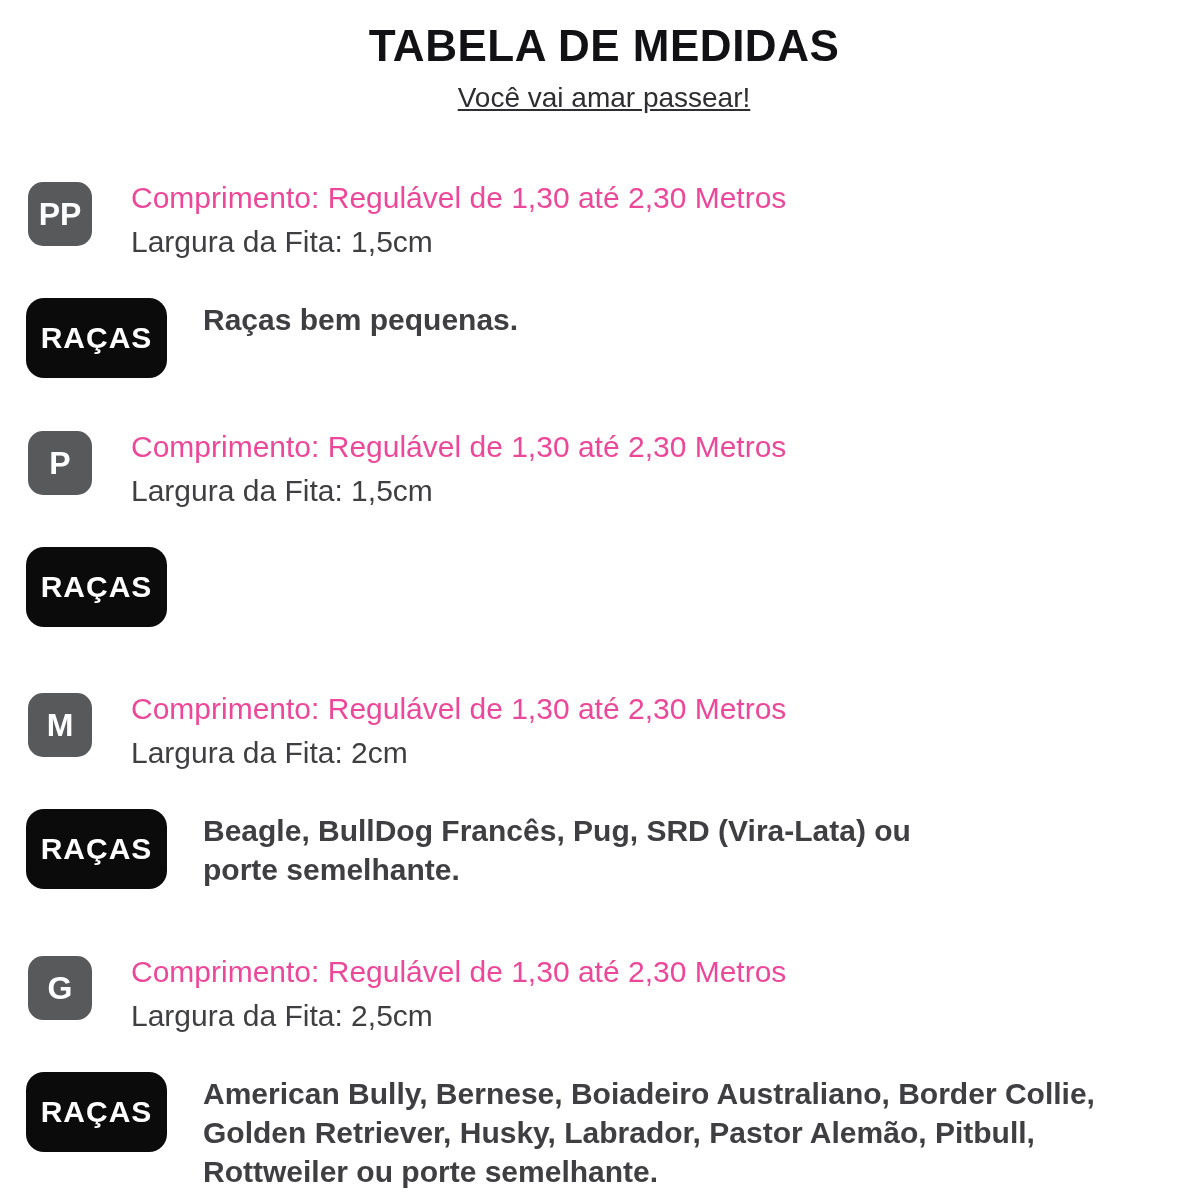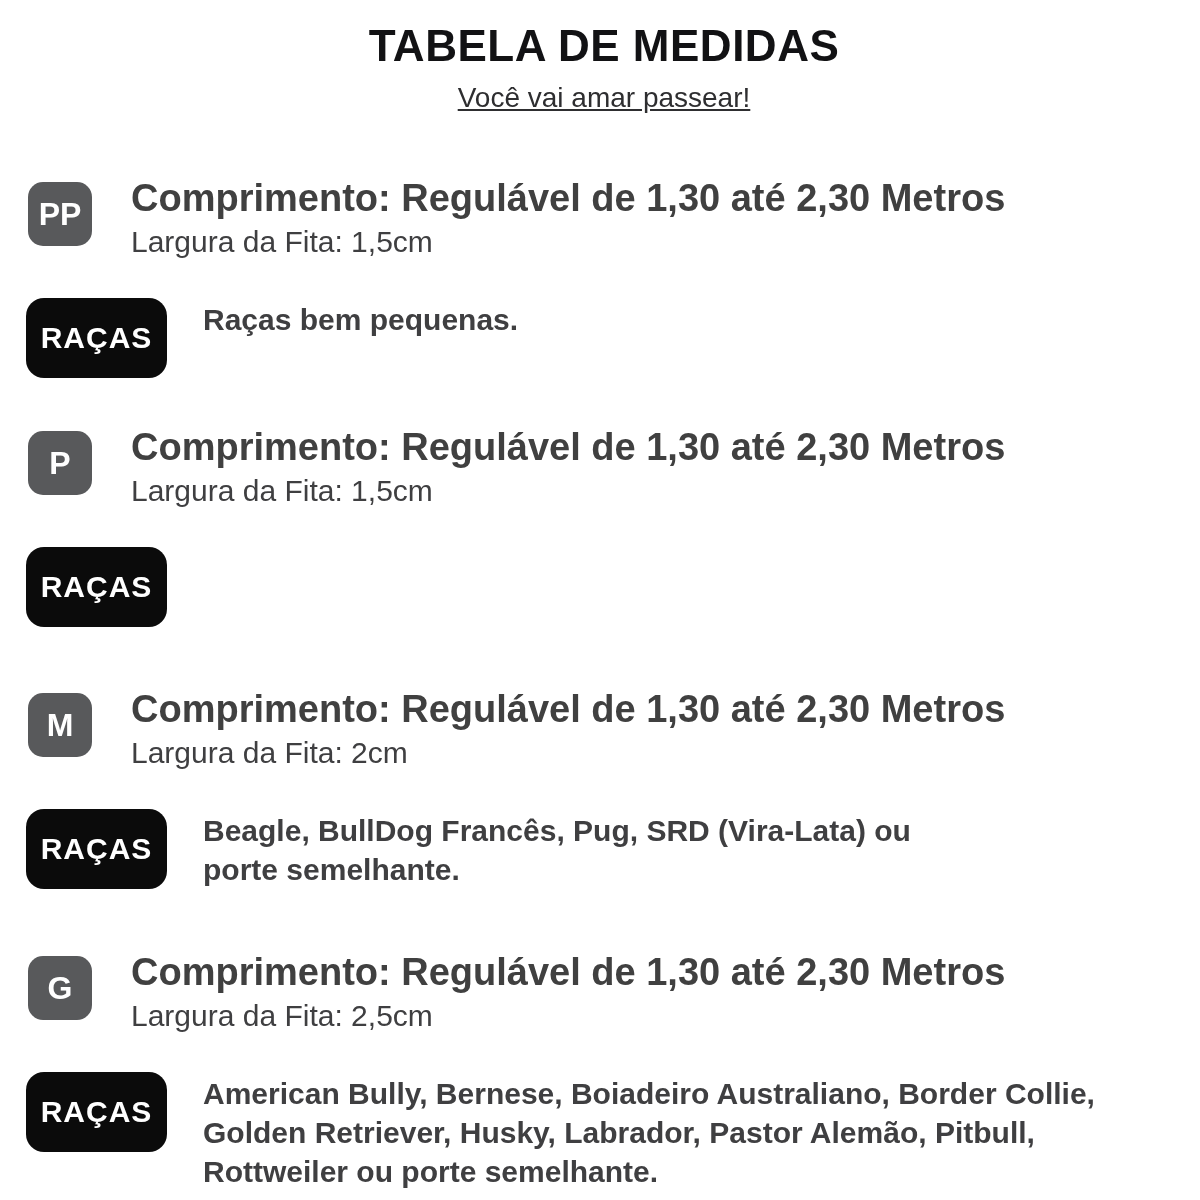--- a/index.html
+++ b/index.html
@@ -60,23 +60,23 @@
     font-weight: bold;
     display: flex;
     align-items: center;
     justify-content: center;
   }
   .size-info {
     margin-left: 35px;
     margin-top: -5px;
   }
   .size-title {
-    font-size: 38px;
-    font-weight: bold;
-    color: #404040;
+    font-size: 30px;
+    font-weight: normal;
+    color: #ec4899;
     line-height: 34px;
   }
   .size-sub {
     font-size: 30px;
     font-weight: 400;
     color: #3f3f41;
     line-height: 34px;
     margin-top: 6px;
   }
   .breeds-row {

